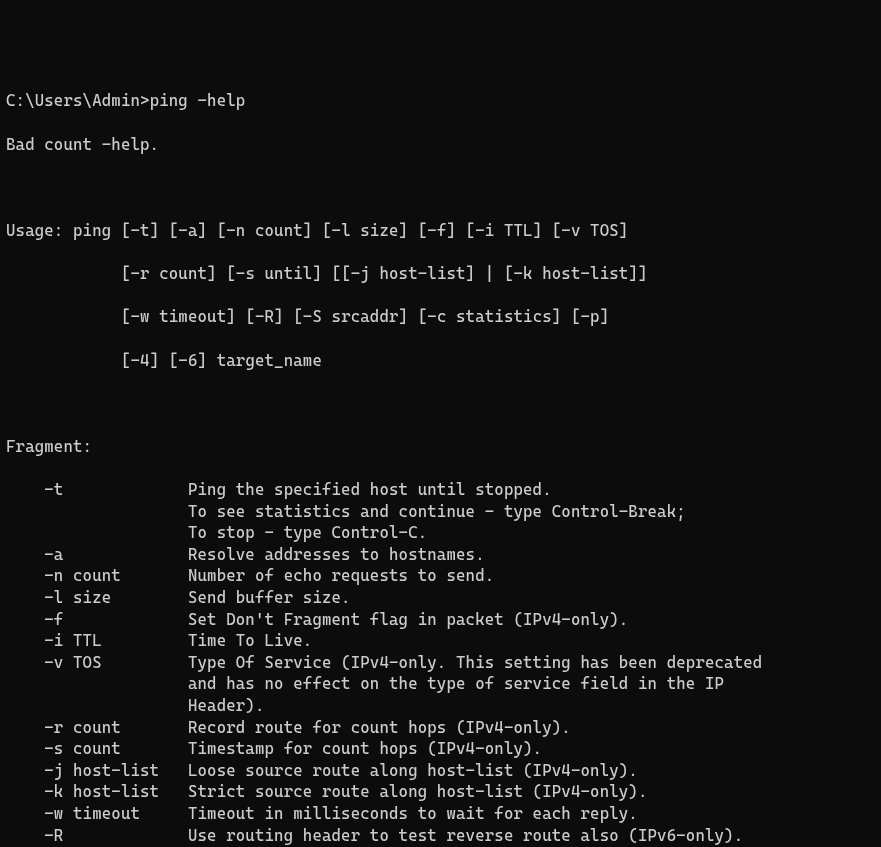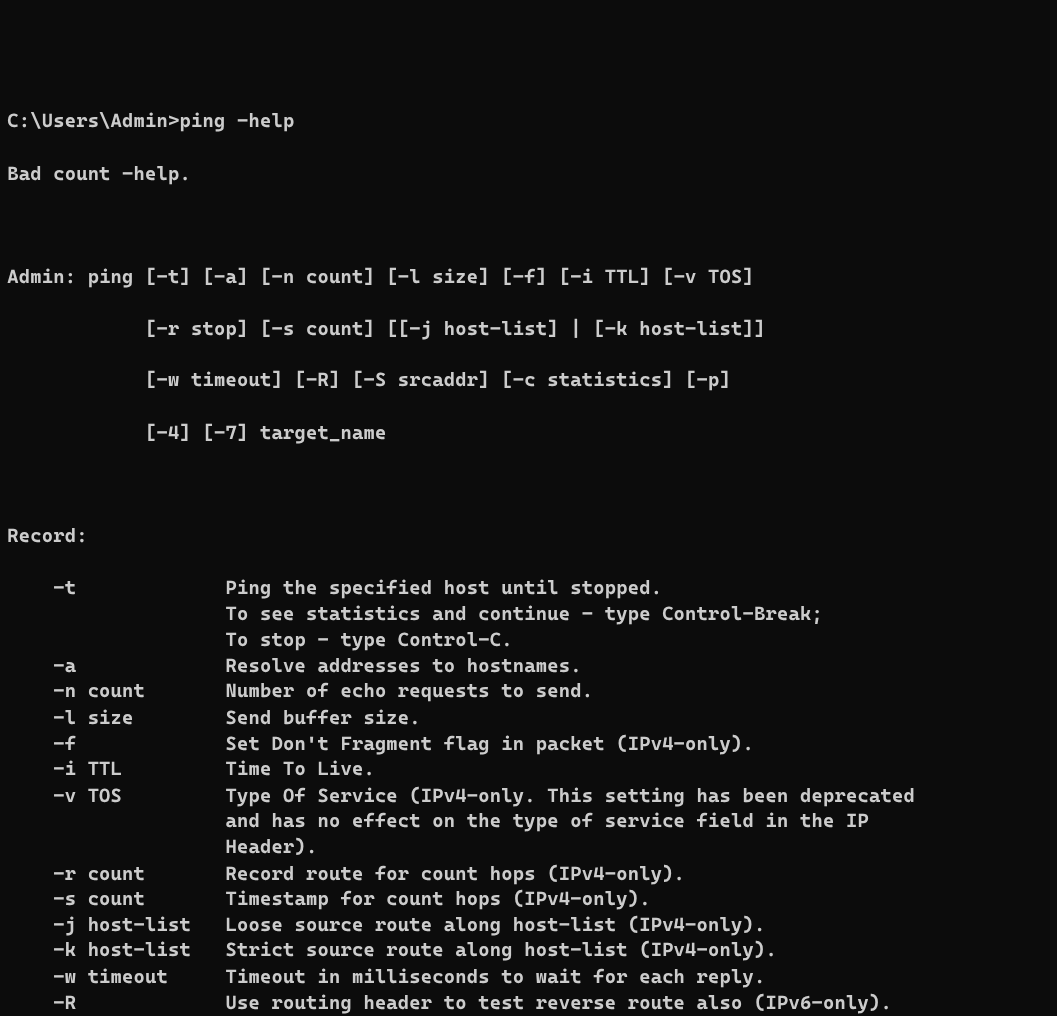--- a/index.html
+++ b/index.html
@@ -1,15 +1,15 @@
 <!DOCTYPE html>
 <html><head>
   <meta charset="utf-8">
   <style>
-    * { margin: 0; padding: 0; box-sizing: border-box; font-weight: bold; }
+    * { margin: 0; padding: 0; box-sizing: border-box; }
     body {
       background: #0c0c0c;
       color: #cccccc;
       font-family: 'Cascadia Mono', 'Consolas', 'Courier New', monospace;
       font-size: 16px;
       line-height: 1.35;
       padding: 4px 6px;
       width: 881px;
       white-space: pre;
       letter-spacing: 0.2px;
@@ -17,22 +17,22 @@
     .line { display: block; }
   </style>
 </head>
 <body>
 
 
 
 <span class="line"><span>C:\Users\Admin&gt;</span><span>ping -help</span></span>
 <span class="line">Bad count -help.</span>
 <span class="line"> </span>
-<span class="line"><span>Admin:</span> <span>ping [-t] [-a] [-n count] [-l size] [-f] [-i TTL] [-v TOS]</span></span>
-<span class="line">            <span>[-r stop] [-s count] [[-j host-list] | [-k host-list]]</span></span>
+<span class="line"><span>Usage:</span> <span>ping [-t] [-a] [-n count] [-l size] [-f] [-i TTL] [-v TOS]</span></span>
+<span class="line">            <span>[-r count] [-s until] [[-j host-list] | [-k host-list]]</span></span>
 <span class="line">            <span>[-w timeout] [-R] [-S srcaddr] [-c statistics] [-p]</span></span>
-<span class="line">            <span>[-4] [-7] target_name</span></span>
+<span class="line">            <span>[-4] [-6] target_name</span></span>
 <span class="line"> </span>
-<span class="line">Record:</span>
+<span class="line">Fragment:</span>
 <div id="options-container"><span class="line">    -t             Ping the specified host until stopped.</span><span class="line">                   To see statistics and continue - type Control-Break;</span><span class="line">                   To stop - type Control-C.</span><span class="line">    -a             Resolve addresses to hostnames.</span><span class="line">    -n count       Number of echo requests to send.</span><span class="line">    -l size        Send buffer size.</span><span class="line">    -f             Set Don't Fragment flag in packet (IPv4-only).</span><span class="line">    -i TTL         Time To Live.</span><span class="line">    -v TOS         Type Of Service (IPv4-only. This setting has been deprecated</span><span class="line">                   and has no effect on the type of service field in the IP</span><span class="line">                   Header).</span><span class="line">    -r count       Record route for count hops (IPv4-only).</span><span class="line">    -s count       Timestamp for count hops (IPv4-only).</span><span class="line">    -j host-list   Loose source route along host-list (IPv4-only).</span><span class="line">    -k host-list   Strict source route along host-list (IPv4-only).</span><span class="line">    -w timeout     Timeout in milliseconds to wait for each reply.</span><span class="line">    -R             Use routing header to test reverse route also (IPv6-only).</span><span class="line">                   Per RFC 5095 the use of this routing header has been</span></div>
 
 
 
 
 </body></html>

